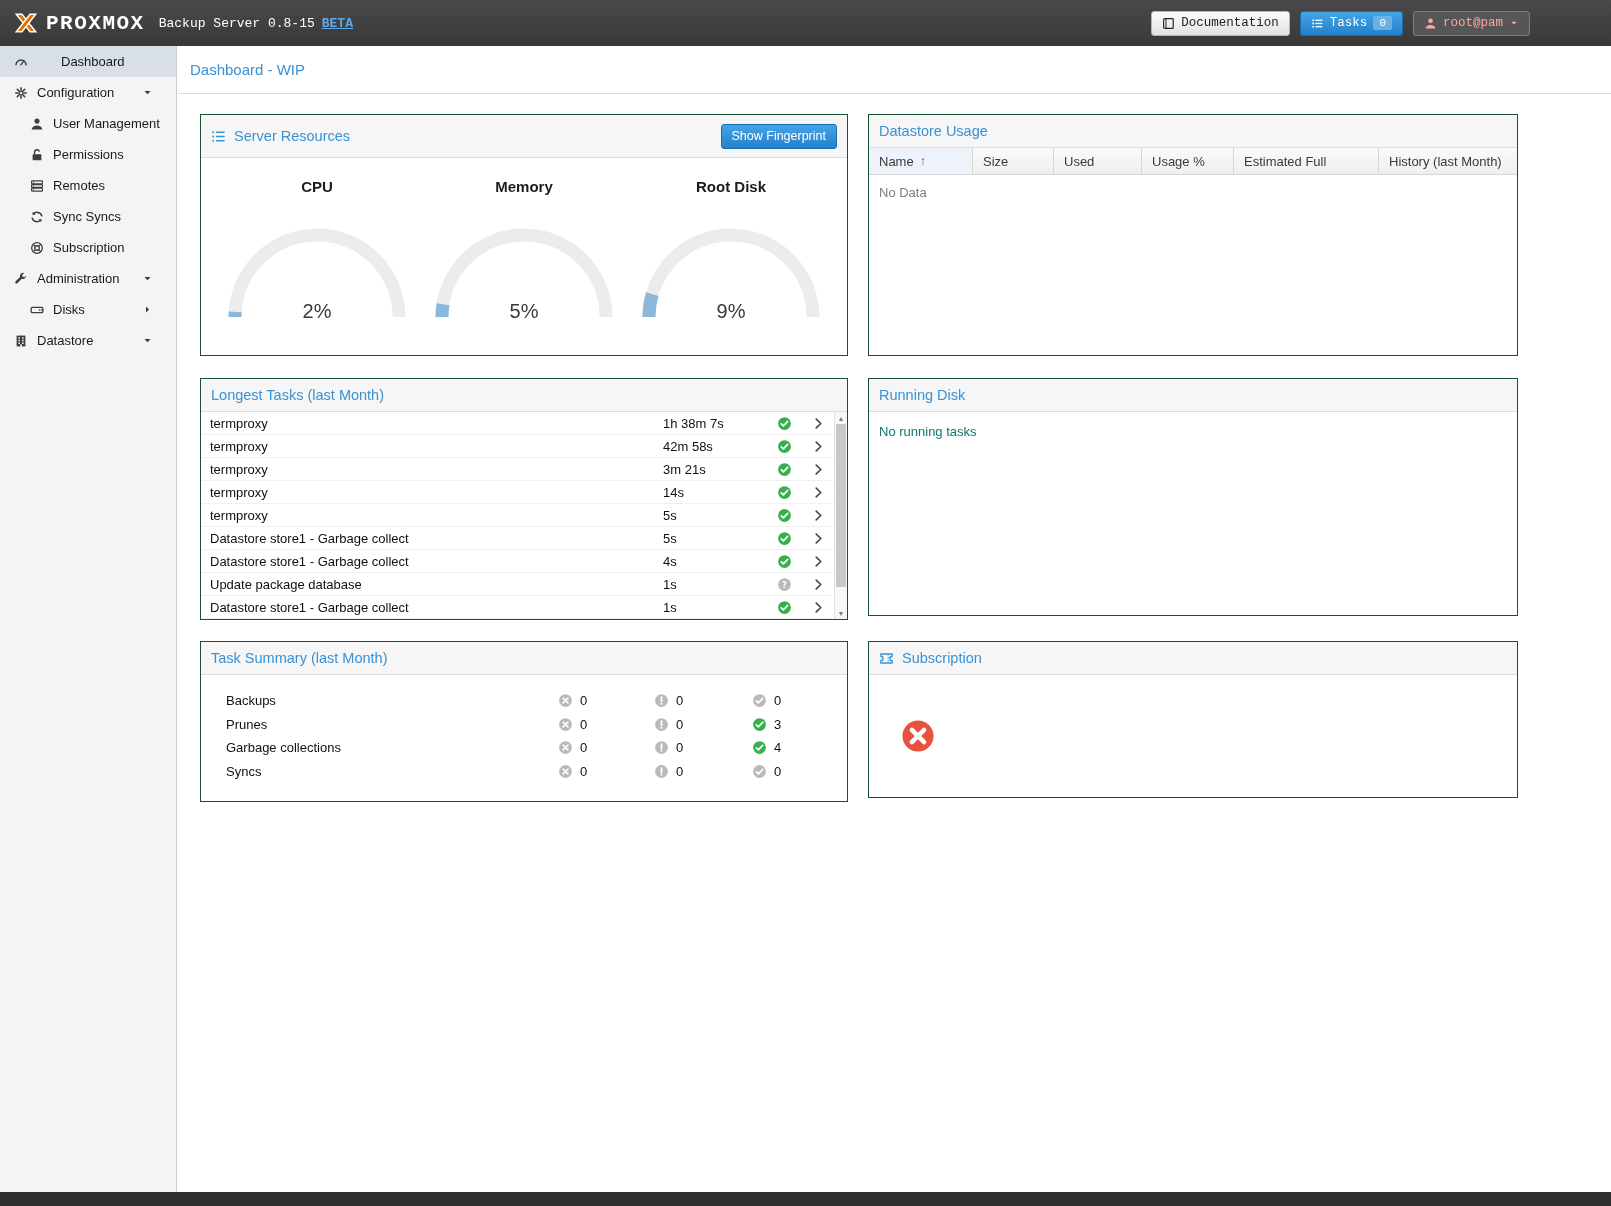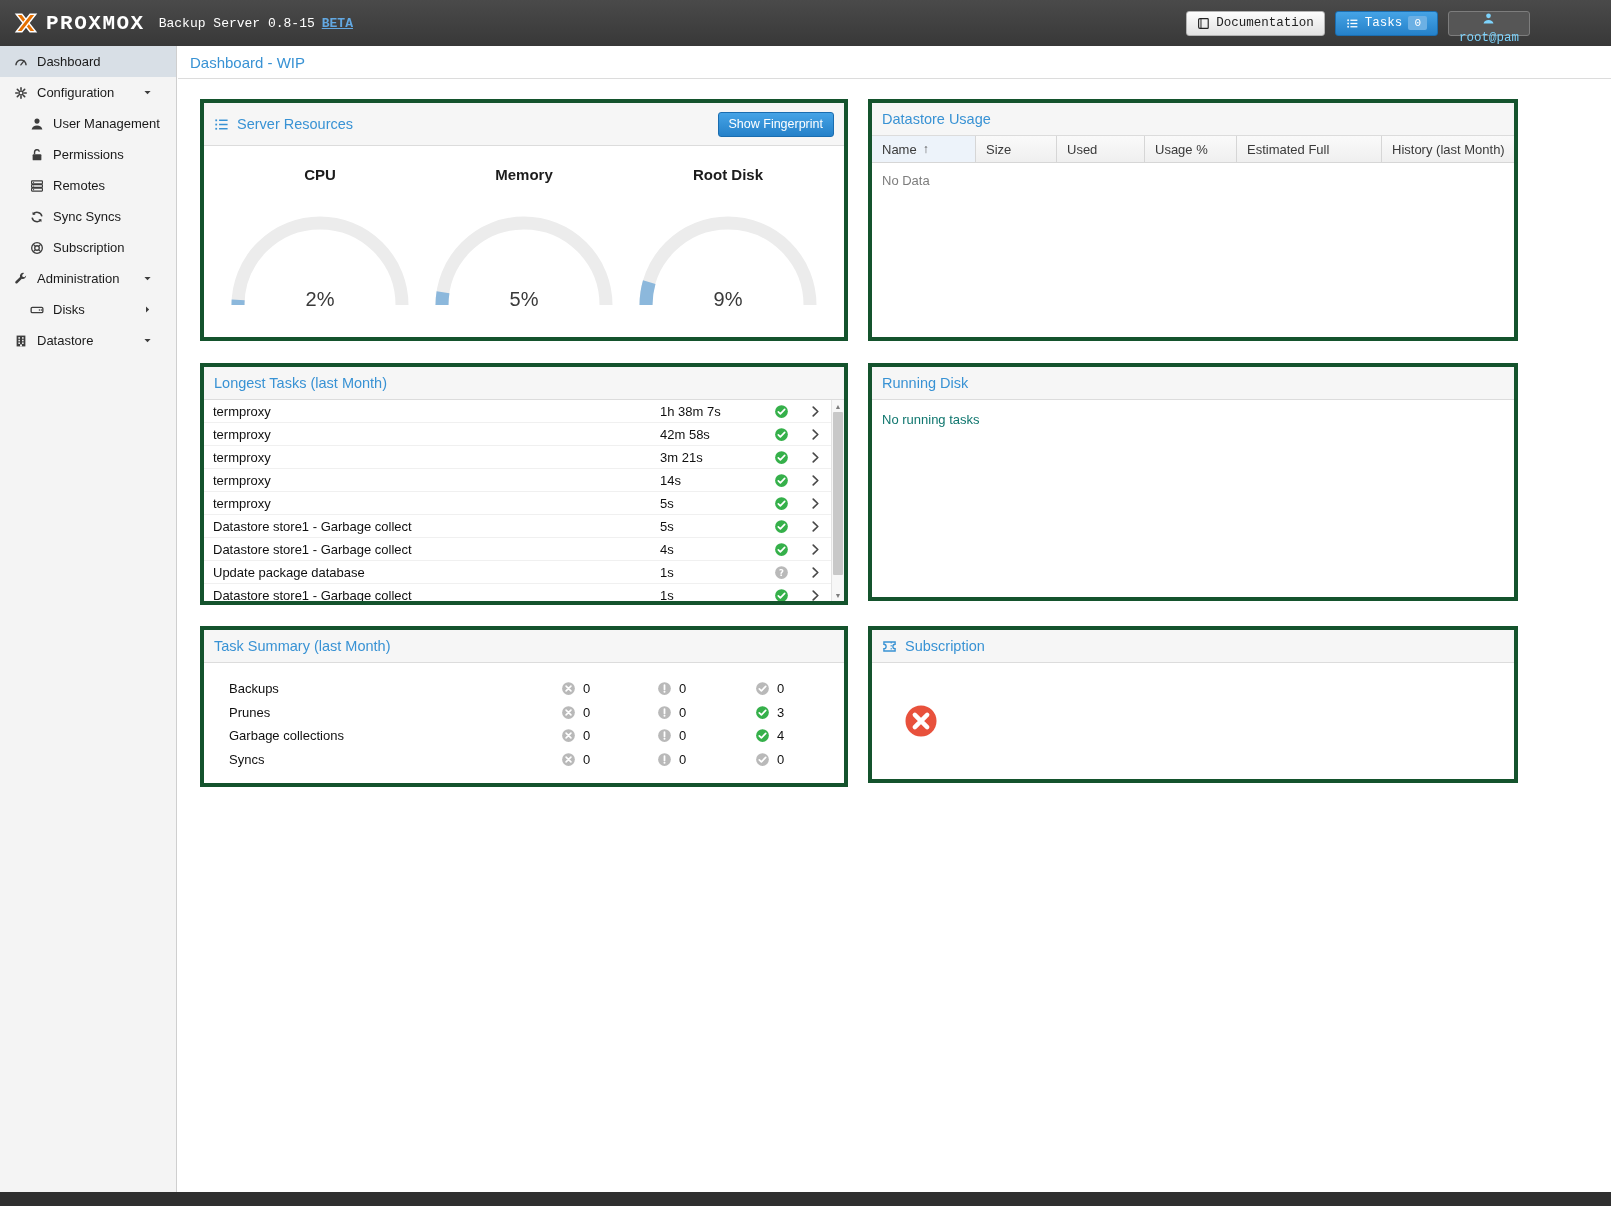--- a/index.html
+++ b/index.html
@@ -22,51 +22,51 @@
   .product { font-size:13px; color:#fff; }
   .beta { font-size:13px; font-weight:bold; color:#62a8e2; text-decoration:underline; margin-left:7px; cursor:pointer; }
   .topbar-right { margin-left:auto; display:flex; align-items:center; gap:10px;justify-content:center; }
   .btn {
     height:25px; display:inline-flex; align-items:center; gap:6px; padding:0 10px;
     border-radius:3px; font-size:12.5px; cursor:pointer; font-family:inherit;
   }
   .btn .ic svg { width:13px; height:13px; }
   .btn-light { background:linear-gradient(#fdfdfd,#e2e2e2); border:1px solid #b3b3b3; color:#222; }
   .btn-blue  { background:linear-gradient(#45a3e6,#2581c9); border:1px solid #1a6db0; color:#fff; }
-  .btn-dark  { background:#565656; border:1px solid #7d7d7d; color:#7dd3fc;flex-direction:column; }
+  .btn-dark  { background:#565656; border:1px solid #7d7d7d; color:#fca5a5; }
   .badge { background:#6cb0e4; border-radius:2px; padding:1px 6px; font-size:11px; color:#fff; }
   .caret-sm svg { width:10px !important; height:10px !important; }
 
   
   .sidebar {
     position:absolute; left:0; top:46px; bottom:14px; width:177px;
     background:#f4f4f4; border-right:1px solid #cfcfcf;
   }
   .side-item {
     height:31px; display:flex; align-items:center; padding-left:12px;
     font-size:13px; color:#1a1a1a; position:relative; cursor:pointer;
   }
   .side-item.lvl1 { padding-left:28px; }
-  .side-item.selected { background:#d8dfe6; }
+  .side-item.selected { background:#d8dfe6;gap:24px; }
   .side-item .ic { width:17px; margin-right:8px; color:#3d3d3d; }
   .side-item .ic svg { width:14px; height:14px; }
   .side-arrow { position:absolute; right:12px; color:#6f6f6f; }
   .side-arrow svg { width:11px !important; height:11px !important; }
 
   
   .main { position:absolute; left:178px; top:46px; right:0; bottom:14px; background:#fff; overflow:hidden; }
   .page-header {
-    height:33px; border-bottom:1px solid #dcdcdc; display:flex; align-items:center;
+    height:48px; border-bottom:1px solid #dcdcdc; display:flex; align-items:center;
     padding-left:12px; color:#3892d4; font-size:15px;
   }
   .content { padding:20px 0 0 22px; display:flex; gap:20px; }
   .col-left { width:648px; }
   .col-right { width:650px; }
 
-  .panel { border:4px solid #14532d; background:#fff; display:flex; flex-direction:column; }
+  .panel { border:1px solid #14532d; background:#fff; display:flex; flex-direction:column; }
   .panel-hd {
     background:#f6f6f6; border-bottom:1px solid #dcdcdc; height:33px; flex:none;
     display:flex; align-items:center; padding:0 10px; color:#3892d4; font-size:14.5px;
   }
   .panel-hd .hd-ic { margin-right:8px; color:#3892d4; }
   .panel-hd .hd-ic svg { width:15px; height:15px; }
   .panel-bd { flex:1; position:relative; overflow:hidden; background:#fff; }
   .hd-tall { height:43px; }
   .fp-btn { margin-left:auto; }
 

